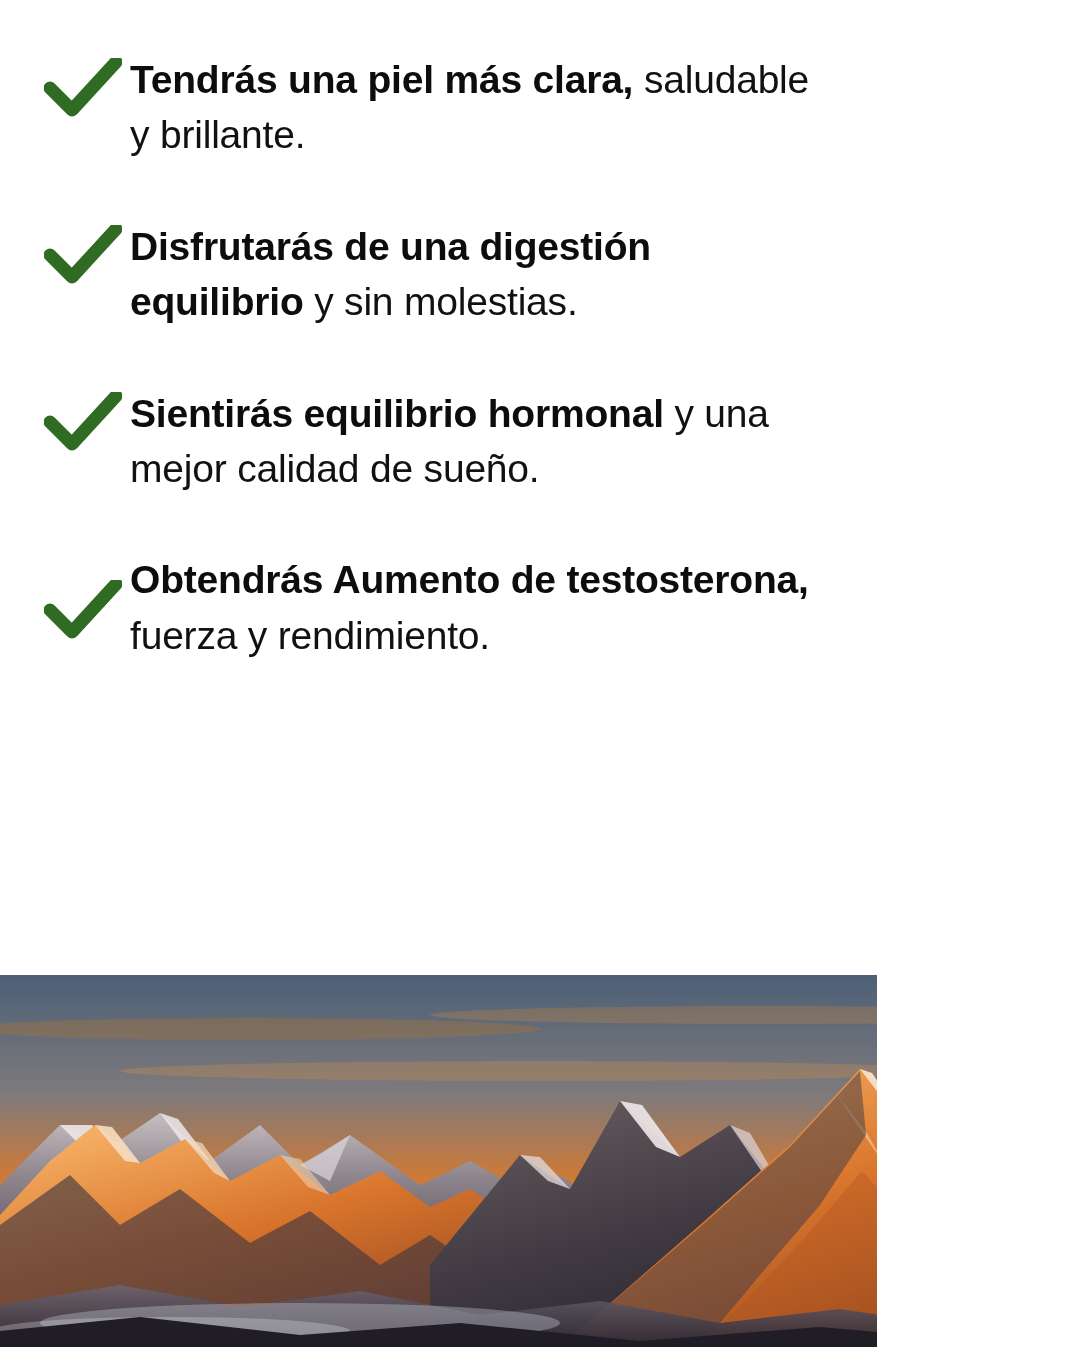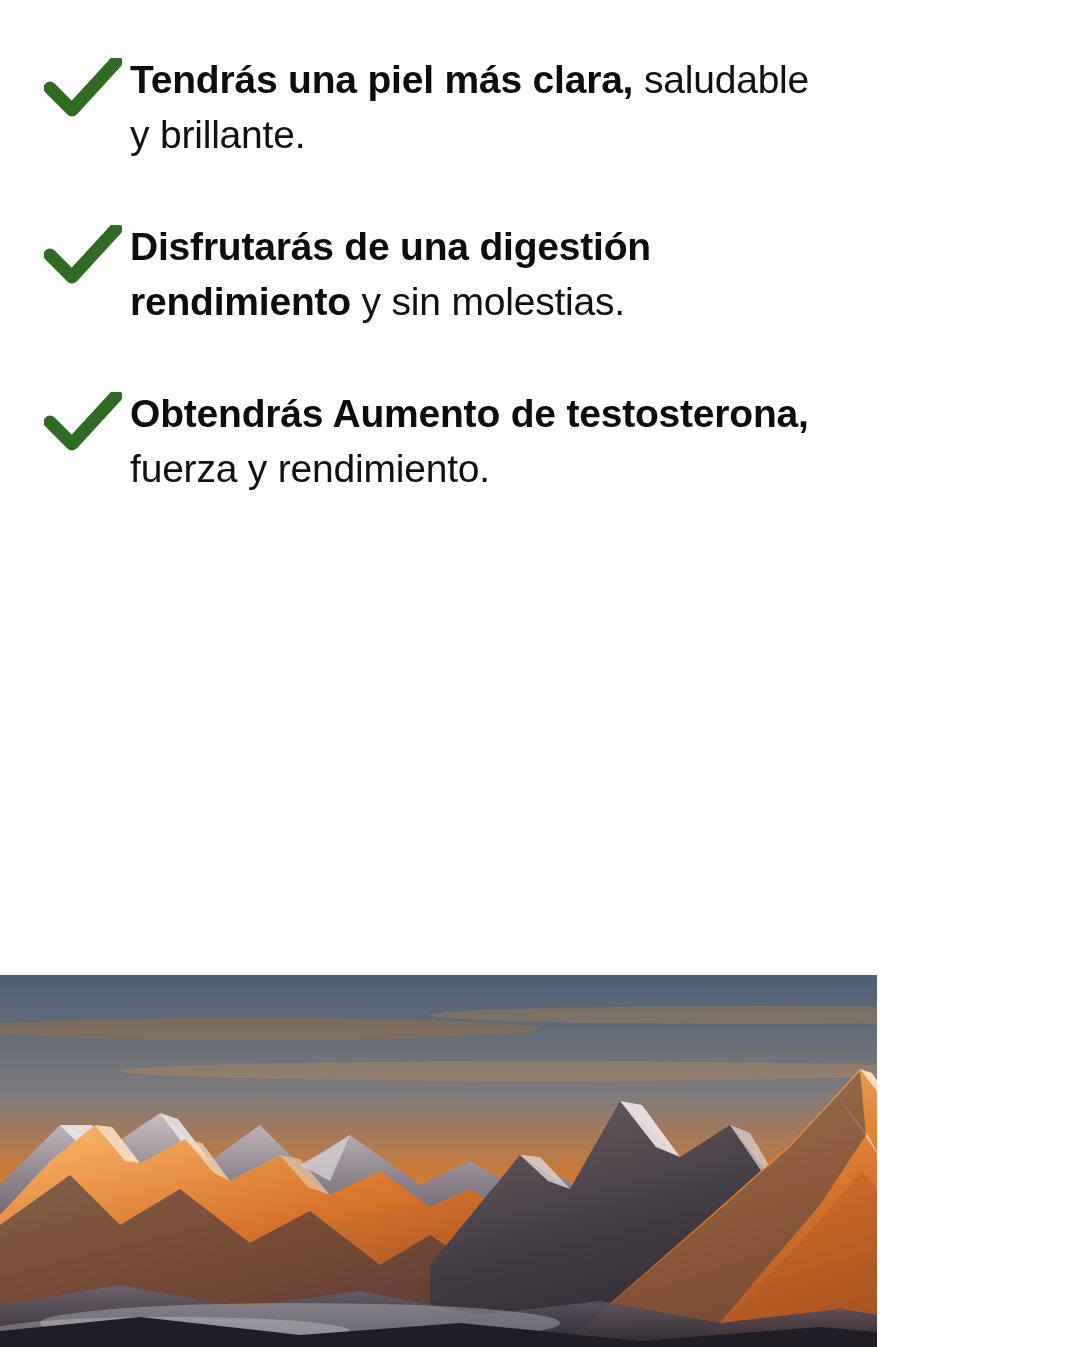--- a/index.html
+++ b/index.html
@@ -25,21 +25,21 @@
   .benefits {
     padding: 52px 46px 0 44px;
     flex: 0 0 auto;
   }
 
   .benefit-item {
     display: flex;
     align-items: flex-start;
     margin-bottom: 56px;
   }
-  .benefit-item:last-child { margin-bottom: 0; }
+  .benefit-item:last-child { margin-bottom: 0; align-items: center; }
 
   .check-icon {
     flex: 0 0 auto;
     width: 78px;
     height: 62px;
     margin-right: 8px;
     margin-top: 6px;
   }
   .check-icon svg { display: block; width: 100%; height: 100%; }
 
@@ -81,24 +81,32 @@
       </span>
       <p class="benefit-text"><span class="lead">Tendrás una piel más clara,</span><span> saludable y brillante.</span></p>
     </div>
 
     <div class="benefit-item">
       <span class="check-icon">
         <svg viewBox="0 0 78 62" xmlns="http://www.w3.org/2000/svg">
           <path d="M6 30 L28 52 L72 4" fill="none" stroke="#2f6b23" stroke-width="13" stroke-linecap="round" stroke-linejoin="round"></path>
         </svg>
       </span>
-      <p class="benefit-text"><span class="lead">Disfrutarás de una digestión rendimiento</span><span> y sin molestias.</span></p>
+      <p class="benefit-text"><span class="lead">Disfrutarás de una digestión equilibrio</span><span> y sin molestias.</span></p>
     </div>
 
 
+    <div class="benefit-item">
+      <span class="check-icon">
+        <svg viewBox="0 0 78 62" xmlns="http://www.w3.org/2000/svg">
+          <path d="M6 30 L28 52 L72 4" fill="none" stroke="#2f6b23" stroke-width="13" stroke-linecap="round" stroke-linejoin="round"></path>
+        </svg>
+      </span>
+      <p class="benefit-text"><span class="lead">Sientirás equilibrio hormonal</span><span> y una mejor calidad de sueño.</span></p>
+    </div>
 
     <div class="benefit-item">
       <span class="check-icon">
         <svg viewBox="0 0 78 62" xmlns="http://www.w3.org/2000/svg">
           <path d="M6 30 L28 52 L72 4" fill="none" stroke="#2f6b23" stroke-width="13" stroke-linecap="round" stroke-linejoin="round"></path>
         </svg>
       </span>
       <p class="benefit-text"><span class="lead">Obtendrás Aumento de testosterona,</span><span> fuerza y rendimiento.</span></p>
     </div>
 

